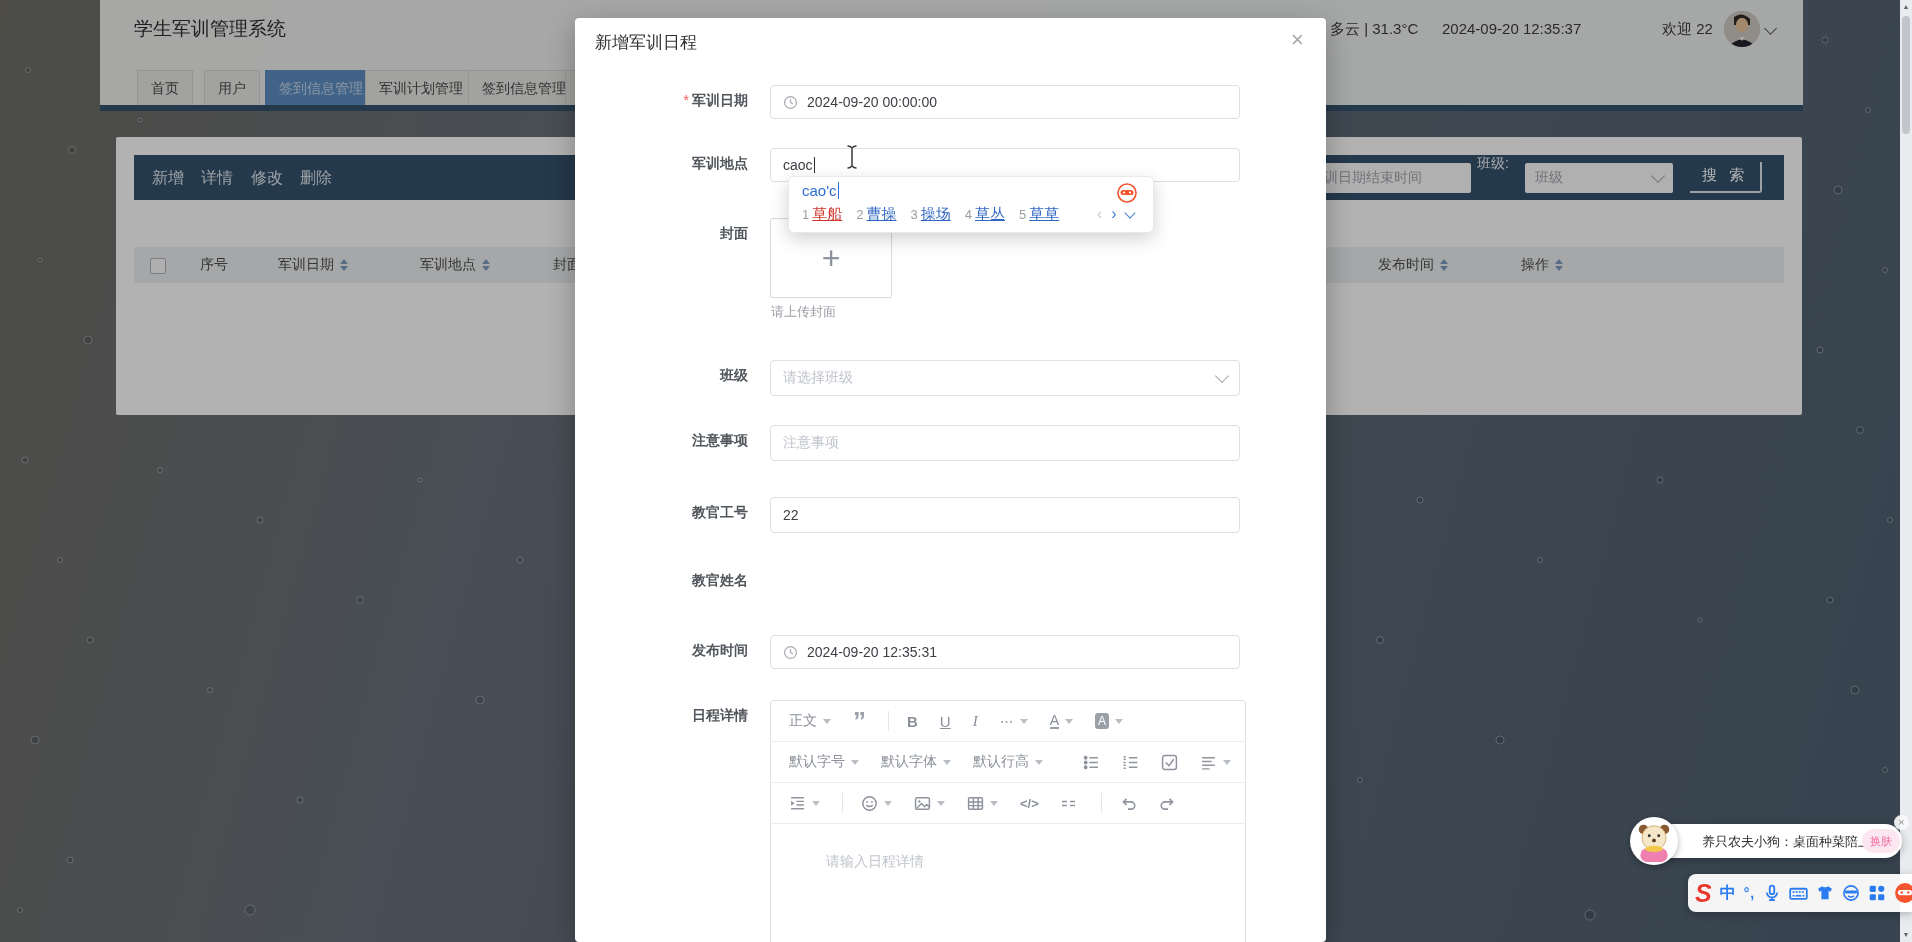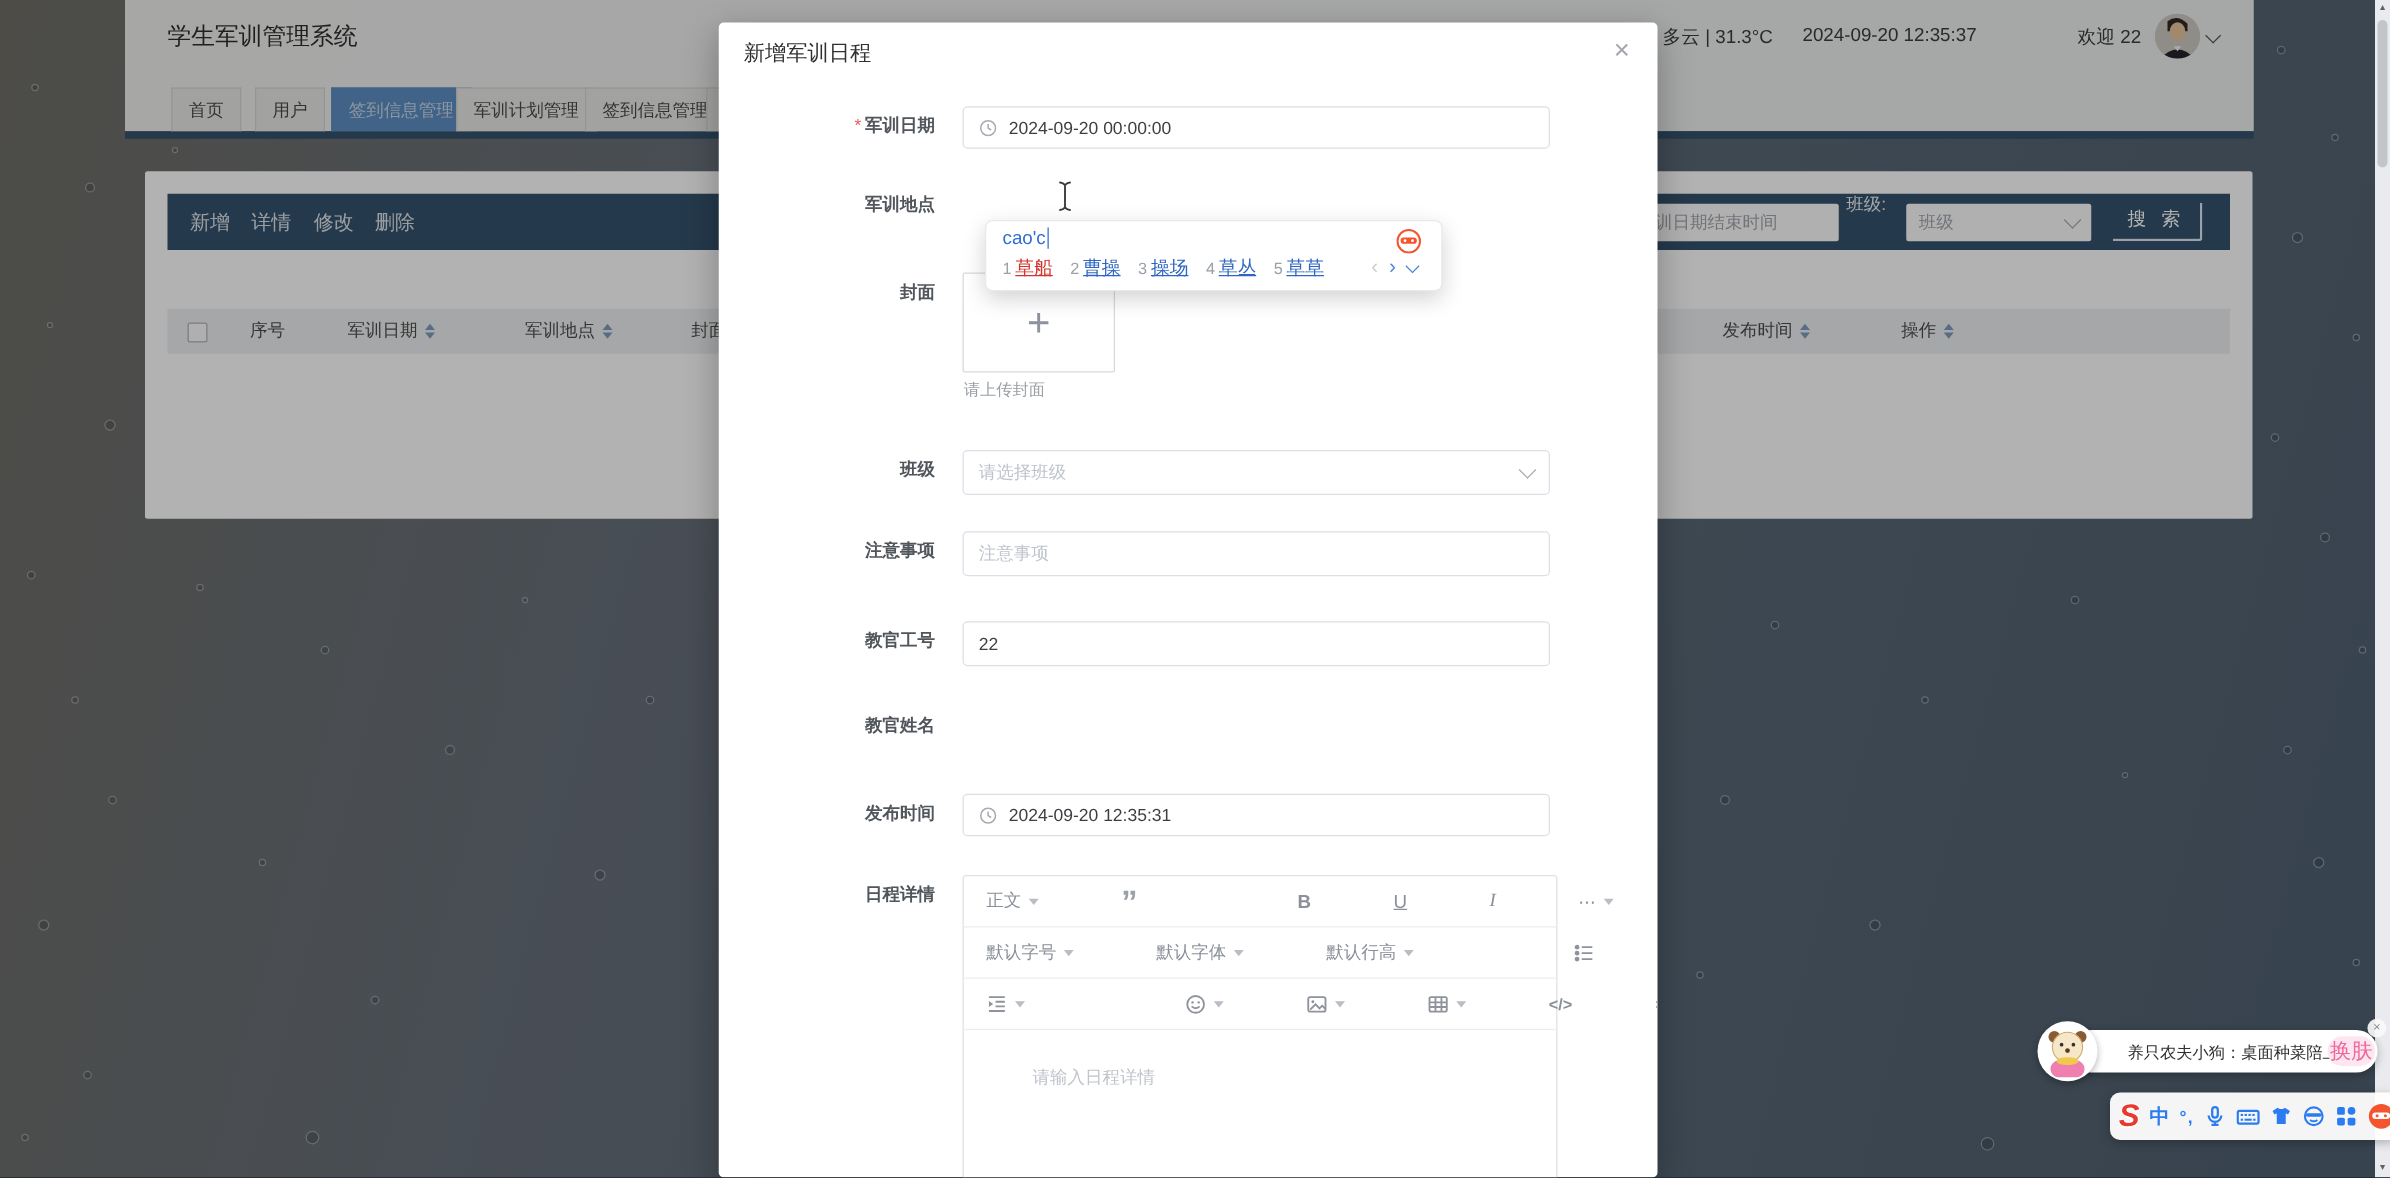--- a/index.html
+++ b/index.html
@@ -50,21 +50,21 @@
   .f-ph{color:#bfc3cb;}
   .clock{width:15px;height:15px;margin-right:9px;flex:0 0 auto;}
   .caret-bar{width:1px;height:16px;background:#2f2f2f;margin-left:1px;}
   .upload{position:absolute;left:195px;top:200px;width:120px;height:78px;border:1px solid #d9d9d9;border-radius:2px;
     background:#fff;display:flex;align-items:center;justify-content:center;font-size:32px;font-weight:300;color:#8c939d;}
   .cover-tip{position:absolute;left:196px;top:285px;font-size:13px;color:#9a9ea5;}
   .selchev{margin-left:auto;width:9px;height:9px;border-right:1.5px solid #a8abb2;border-bottom:1.5px solid #a8abb2;
     transform:rotate(45deg);margin-top:-4px;}
   
   .editor{position:absolute;left:195px;top:682px;width:476px;height:276px;border:1px solid #e1e1e1;border-radius:3px;box-sizing:border-box;background:#fff;}
-  .tb-row{height:40px;border-bottom:1px solid #ededed;display:flex;align-items:center;padding-left:18px;gap:44px;}
+  .tb-row{height:40px;border-bottom:1px solid #ededed;display:flex;align-items:center;padding-left:18px;}
   .tb-item{color:#8a8f99;font-size:14px;display:flex;align-items:center;margin-right:22px;cursor:pointer;white-space:nowrap;}
   .tb-item svg{display:block;}
   .tb-caret{width:0;height:0;border:4px solid transparent;border-bottom:none;border-top:5px solid #b9bdc4;margin-left:6px;}
   .tb-sep{width:1px;height:20px;background:#e6e6e6;margin-right:18px;}
   .tb-b{font-weight:700;font-size:15px;}
   .tb-u{text-decoration:underline;font-size:15px;}
   .tb-i{font-style:italic;font-family:"Liberation Serif","DejaVu Serif",serif;font-size:15px;}
   .tb-quote{font-size:26px;line-height:10px;height:14px;font-weight:700;color:#9aa0a8;}
   .tb-A{border-bottom:2px solid #9aa0a8;line-height:14px;font-size:14px;}
   .tb-Abg{background:#9aa0a8;color:#fff;border-radius:3px;padding:1px 3px;font-size:12px;}
@@ -82,21 +82,21 @@
   .ime-nav{position:absolute;left:308px;top:28px;display:flex;align-items:center;gap:9px;}
   .nav-prev{color:#c9ccd1;font-size:16px;}
   .nav-next{color:#4a84d8;font-size:16px;}
   .nav-down{width:7px;height:7px;border-right:1.6px solid #4a84d8;border-bottom:1.6px solid #4a84d8;transform:rotate(45deg);margin-top:-3px;}
   .ime-logo{position:absolute;left:328px;top:6px;width:20px;height:20px;}
   
   .pet-bubble{position:absolute;left:1656px;top:824px;width:246px;height:34px;background:#fff;border-radius:17px;
     box-shadow:0 2px 8px rgba(0,0,0,.28);z-index:150;}
   .pet-msg{position:absolute;left:46px;top:9px;width:162px;font-size:13px;color:#303030;white-space:nowrap;overflow:hidden;}
   .pet-skin{position:absolute;left:206px;top:5px;width:38px;height:24px;border-radius:12px;background:#fce7f0;color:#f0699c;
-    font-size:17px;text-align:center;line-height:24px;cursor:pointer;}
+    font-size:11px;text-align:center;line-height:24px;cursor:pointer;}
   .pet-avatar{position:absolute;left:1630px;top:817px;width:48px;height:48px;border-radius:50%;background:#fff;
     box-shadow:0 2px 6px rgba(0,0,0,.3);z-index:151;display:flex;align-items:center;justify-content:center;}
   .pet-close{position:absolute;left:1894px;top:815px;width:15px;height:15px;border-radius:50%;background:rgba(248,248,248,.92);
     color:#8a8a8a;font-size:10px;line-height:15px;text-align:center;z-index:152;}
   .sgbar{position:absolute;left:1688px;top:874px;width:226px;height:38px;background:rgba(255,255,255,0.95);
     border-radius:8px 0 0 8px;box-shadow:0 2px 8px rgba(0,0,0,.25);z-index:160;display:flex;align-items:center;
     padding-left:7px;gap:8px;box-sizing:border-box;}
   .sg-s{font-weight:900;font-size:25px;font-style:italic;color:#e8392e;line-height:27px;
     text-shadow:1px 0 #fff,-1px 0 #fff,0 1px #fff,0 -1px #fff;}
   .sg-zh{color:#2b7cf0;font-weight:700;font-size:16px;}
@@ -261,20 +261,24 @@
     <div class="f-label" style="top:74px;"><span class="star">*</span><span>军训日期</span></div>
     <div class="f-input" style="top:67px;height:34px;">
       <svg class="clock" viewBox="0 0 16 16">
           <circle cx="8" cy="8" r="6.3" fill="none" stroke="#a8abb2" stroke-width="1.3"></circle>
           <path d="M8 4.5 V8 l2.6 1.6" fill="none" stroke="#a8abb2" stroke-width="1.3"></path>
         </svg>
       <span>2024-09-20 00:00:00</span>
     </div>
 
     <div class="f-label" style="top:137px;">军训地点</div>
+    <div class="f-input" style="top:130px;height:34px;">
+      <span>caoc</span>
+      <span class="caret-bar"></span>
+    </div>
 
     <div class="f-label" style="top:207px;">封面</div>
     <div class="upload">
         <span>+</span>
       </div>
     <div class="cover-tip">请上传封面</div>
 
     <div class="f-label" style="top:349px;">班级</div>
     <div class="f-input" style="top:342px;height:36px;">
       <span class="f-ph">请选择班级</span>

